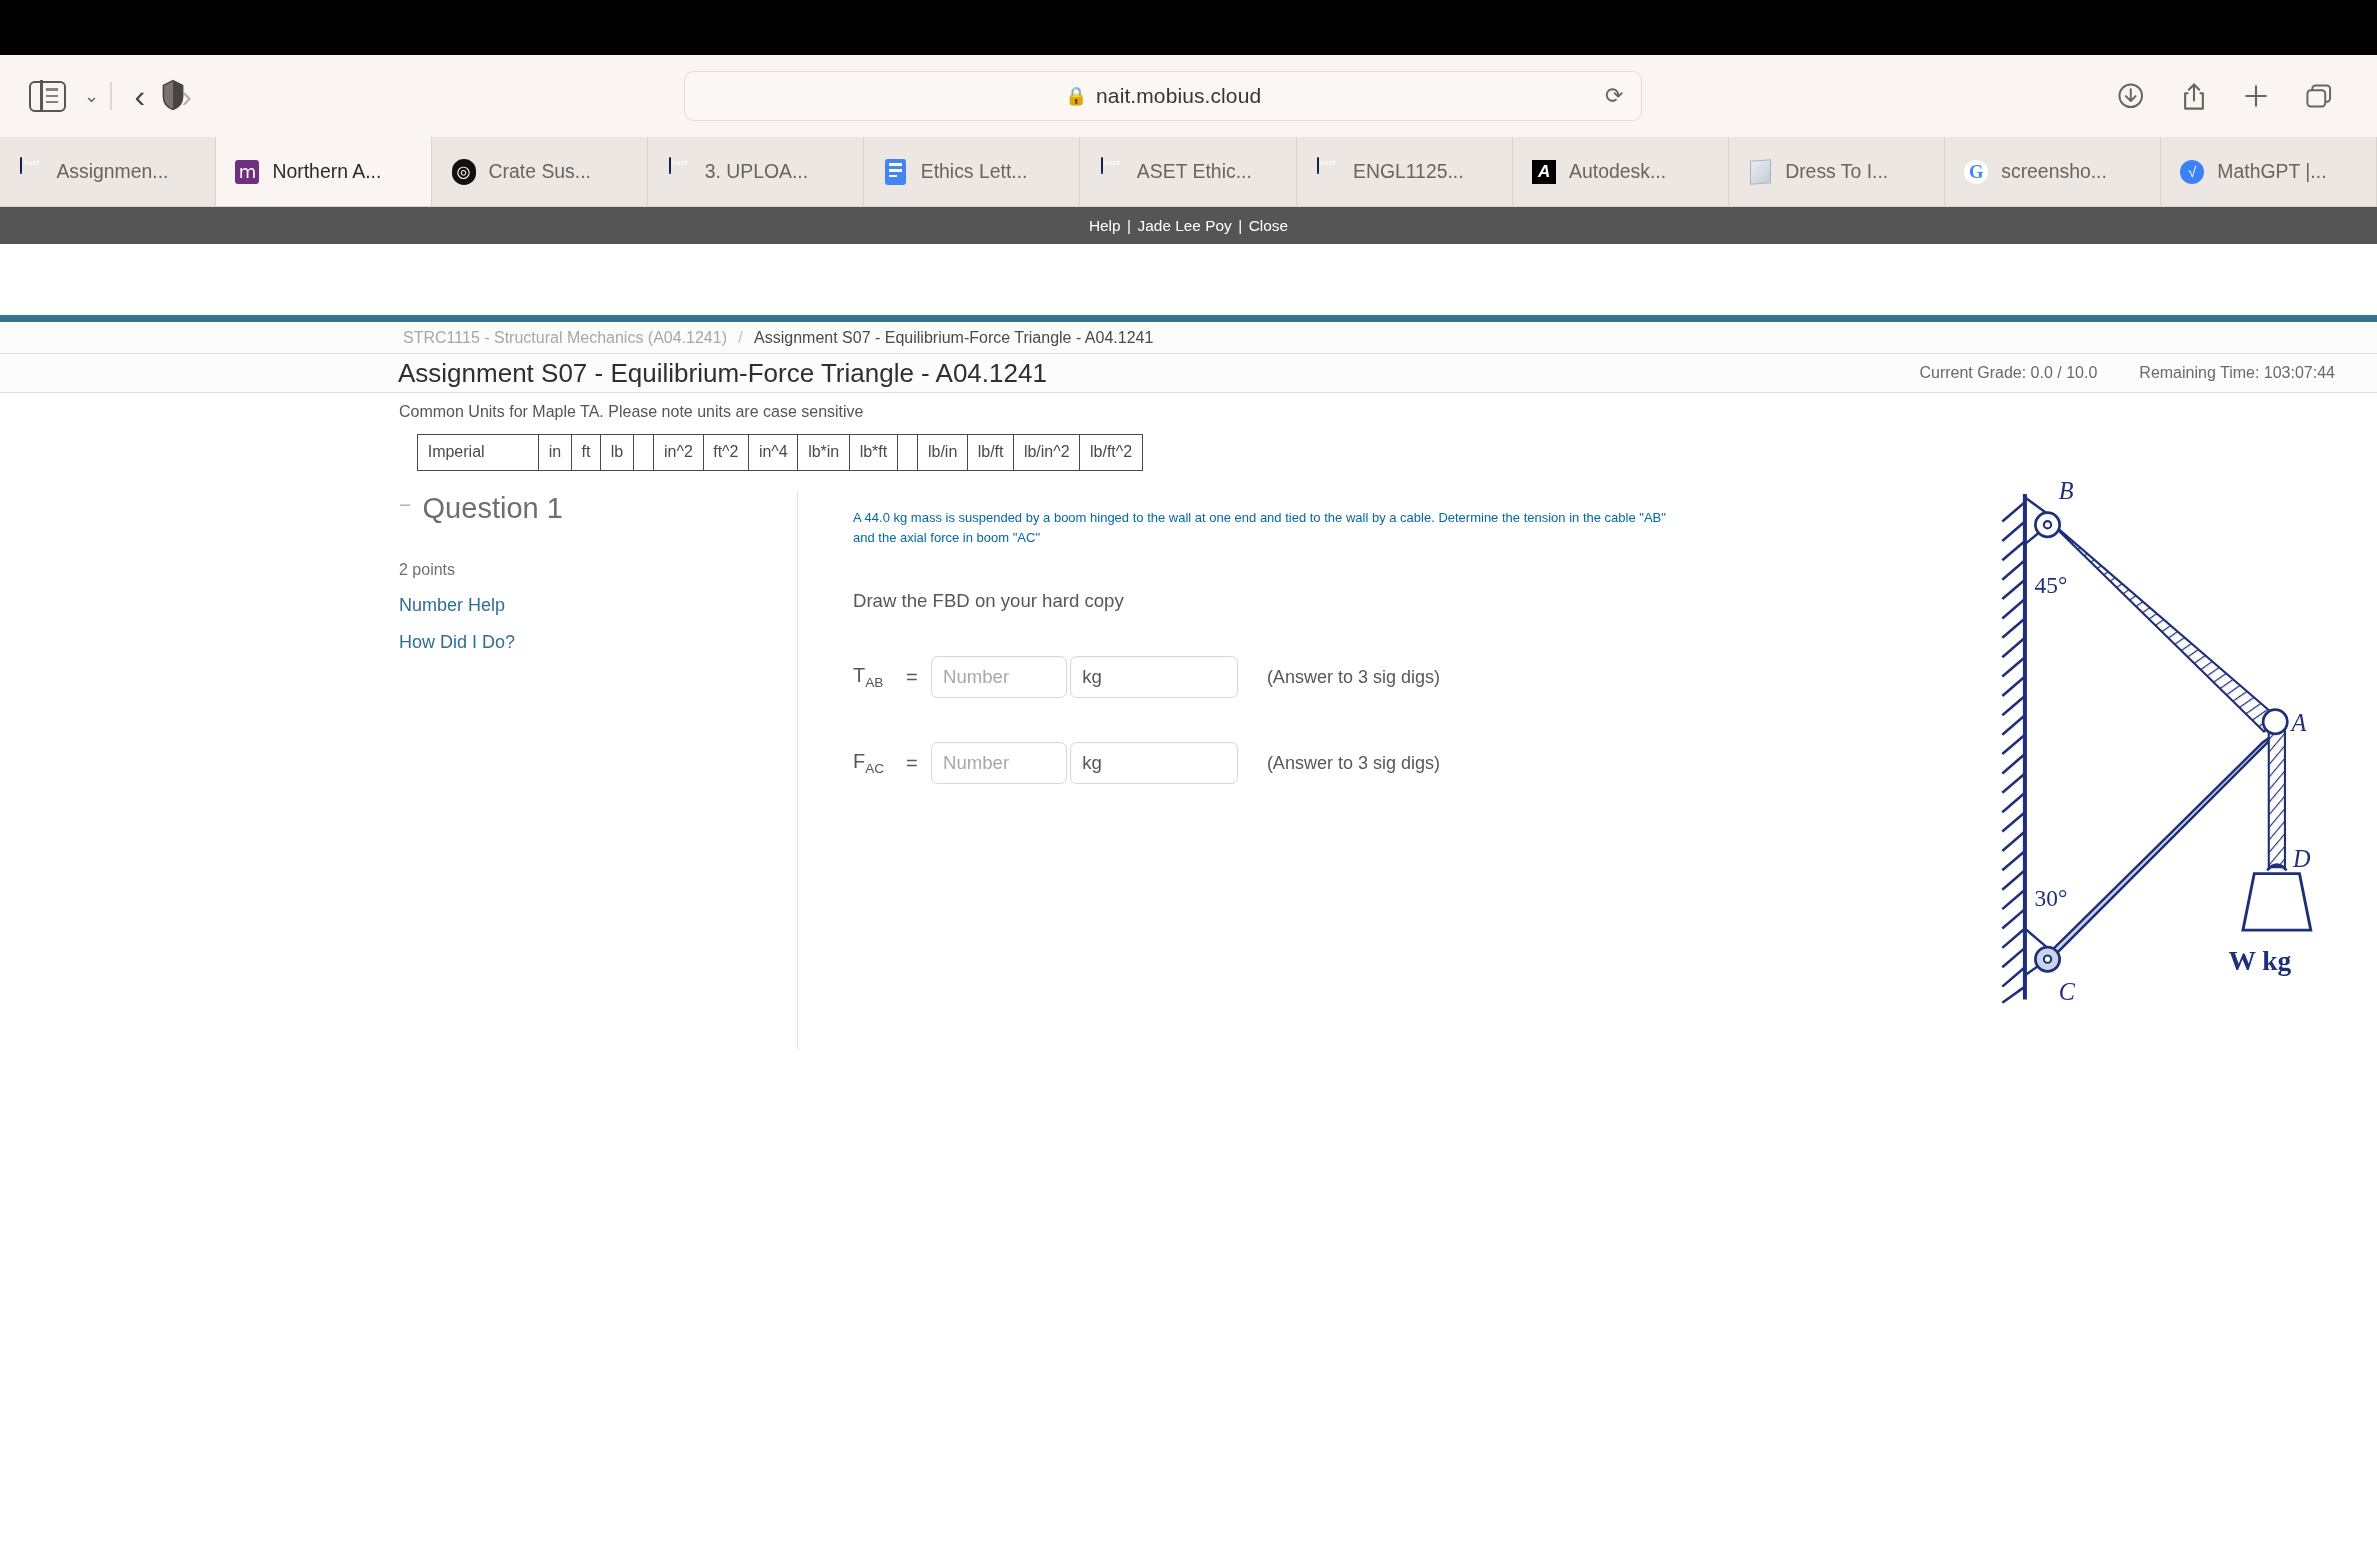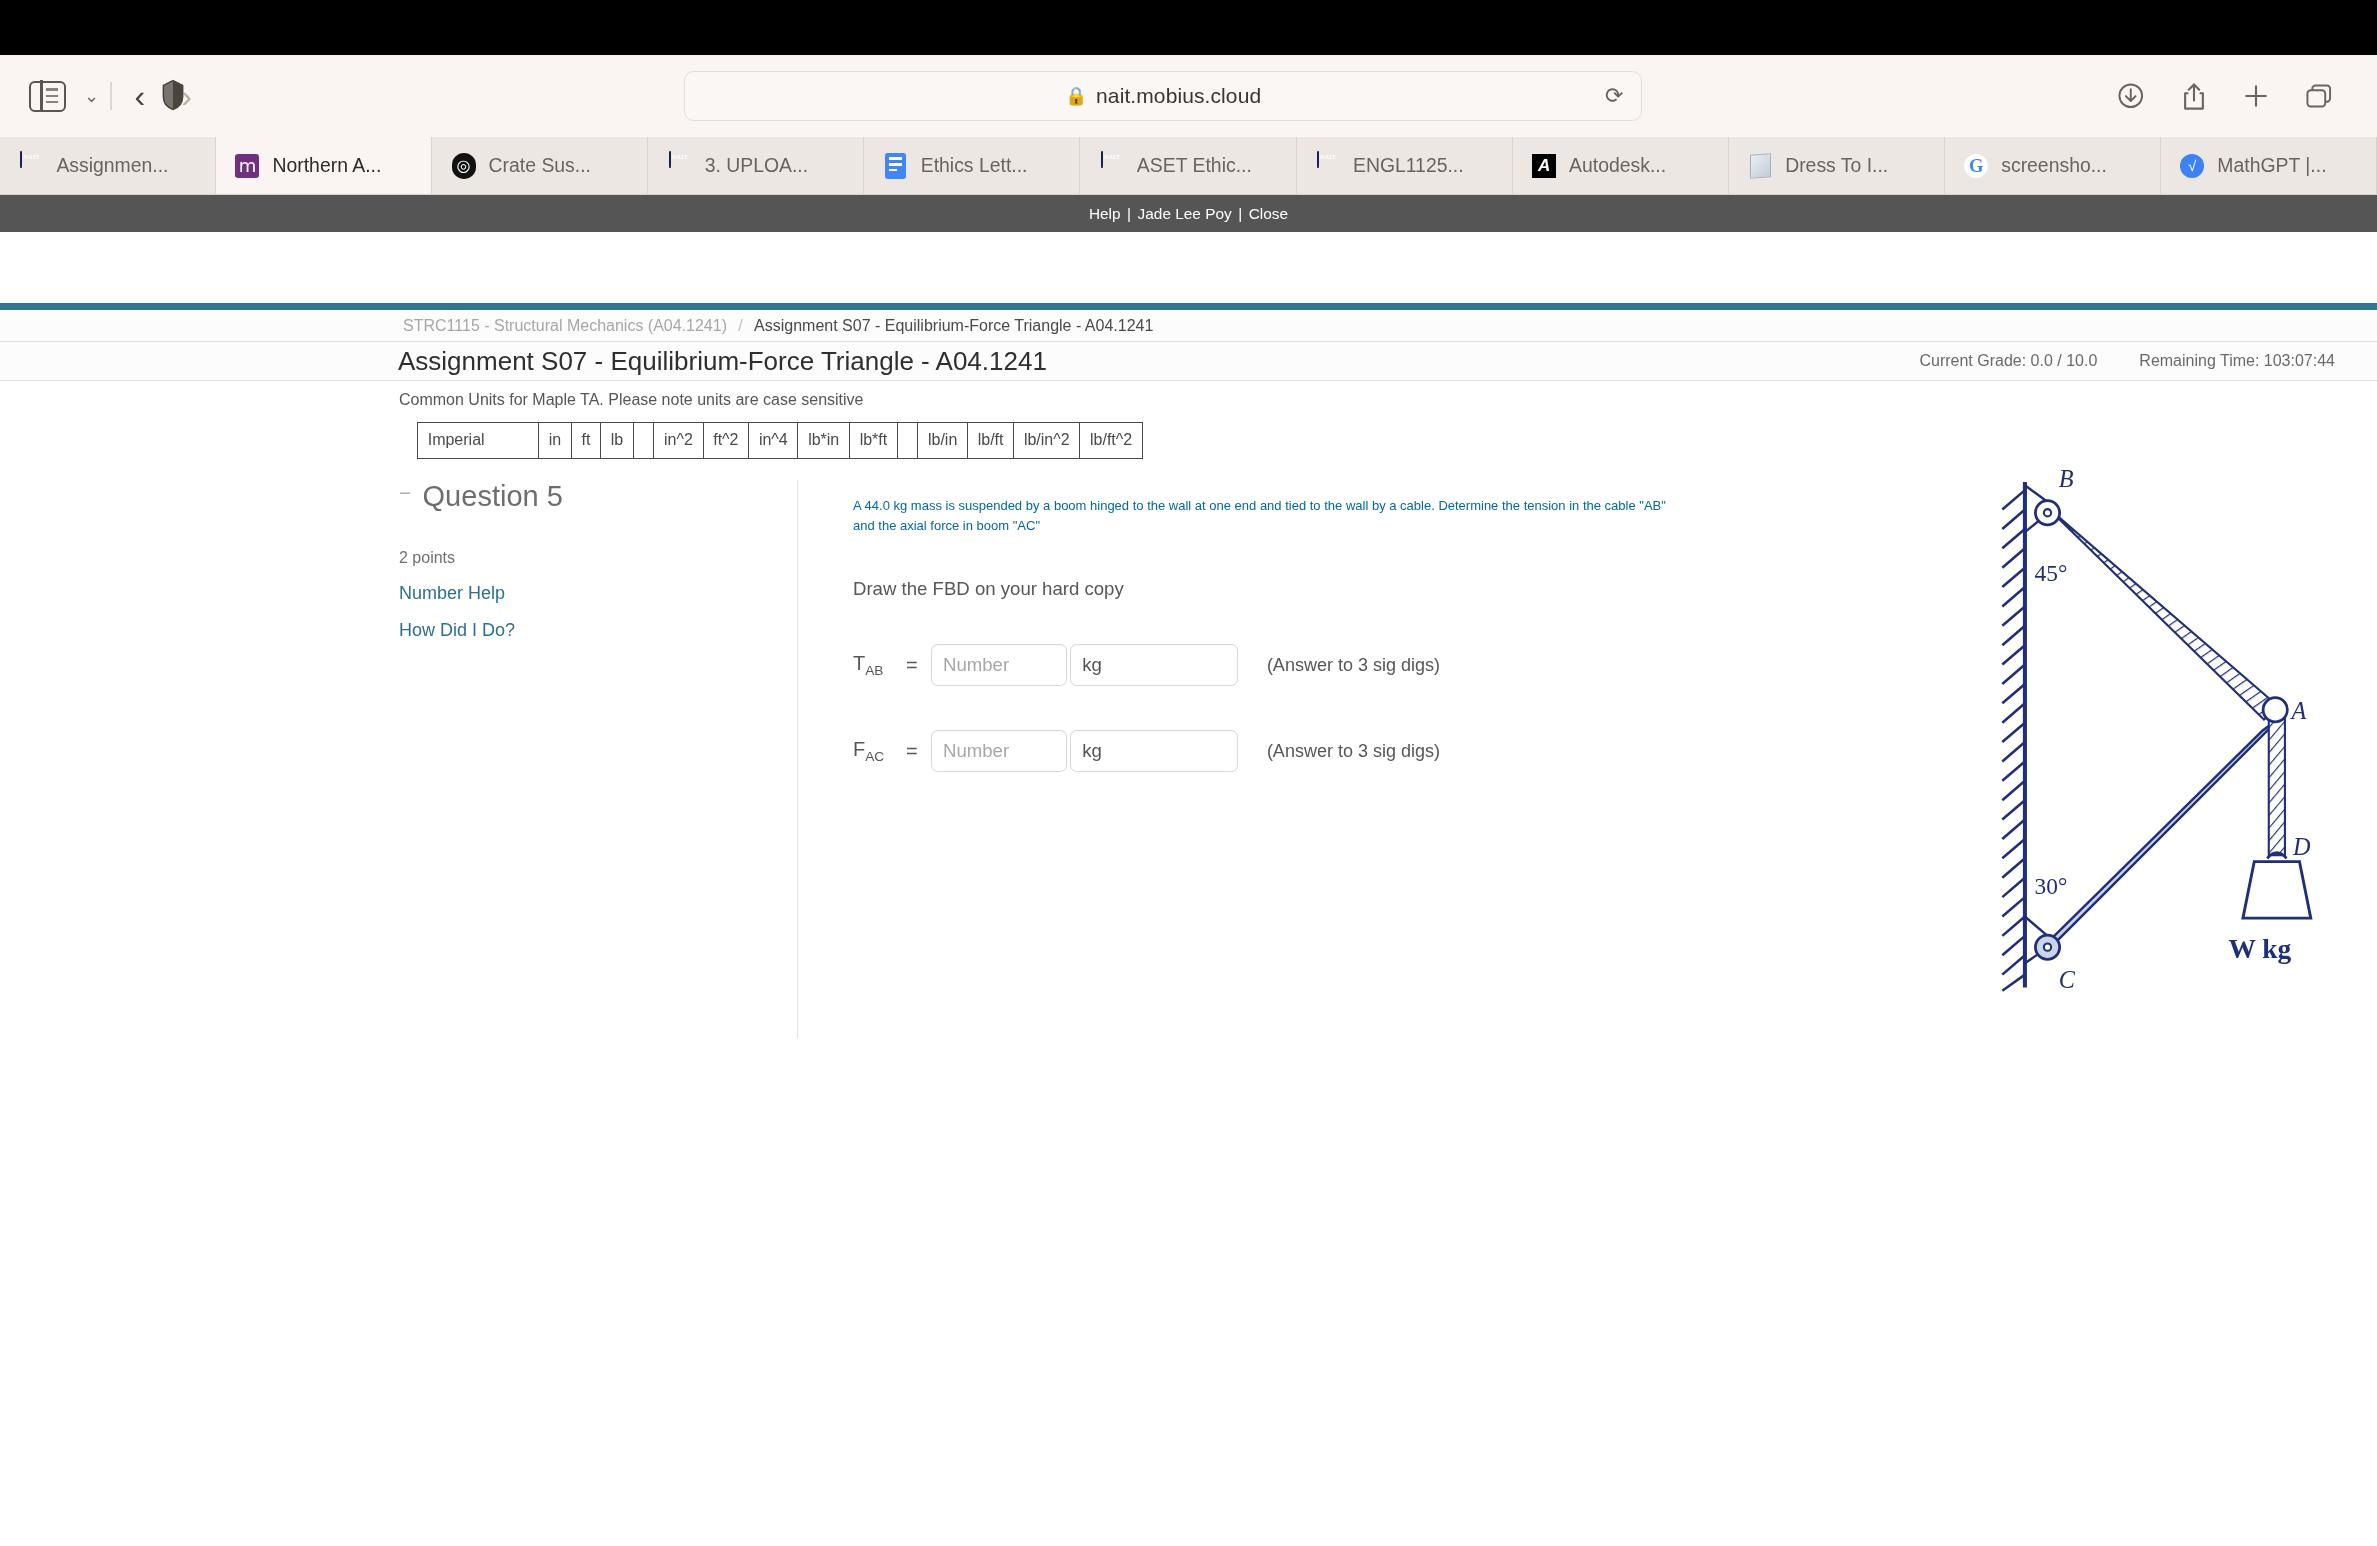--- a/index.html
+++ b/index.html
@@ -50,21 +50,21 @@
   }
   .url-text { font-size: 21px; color:#3b3531; letter-spacing:0.1px; }
   .lock-glyph { margin-right: 8px; font-size: 18px; color:#8e8680; }
   .reload-glyph { position:absolute; right: 18px; font-size: 22px; color:#6b635d; cursor:pointer;}
 
   .tb-right { display:flex; align-items:center; gap: 36px; padding-right: 45px; }
   .tb-icon { color:#6b635d; cursor:pointer; display:flex; align-items:center; }
 
   
   .tabstrip {
-    display:flex; height: 58px; background:#ece7e3;
+    display:flex; height: 70px; background:#ece7e3;
     border-bottom: 0.8px solid #d9d2cd;
   }
   .tab {
     flex: 1 1 0; min-width:0;
     display:flex; align-items:center; gap: 13px;
     padding: 0 19.4px;
     border-right: 0.8px solid #d9d2cd;
     background:#ece7e3; cursor: pointer;
     overflow:hidden;
   }
@@ -404,21 +404,21 @@
       </tr>
     </tbody>
       </table>
 
     <div class="q-region">
 
       <div class="q-side">
         <div class="q-side-inner">
           <div class="q-header">
             <span class="q-collapse">−</span>
-            <span class="q-title">Question 5</span>
+            <span class="q-title">Question 1</span>
           </div>
           <div class="q-points">2 points</div>
           <div class="q-link">Number Help</div>
           <div class="q-link">How Did I Do?</div>
         </div>
       </div>
 
       <div class="q-main">
         <div class="q-text">A  44.0 kg  mass is suspended by a boom hinged to the wall at one end and tied to the wall by a cable. Determine the tension in the cable  "AB" and the axial force in boom "AC"</div>
         <div class="q-sub">Draw the FBD on your hard copy</div>

